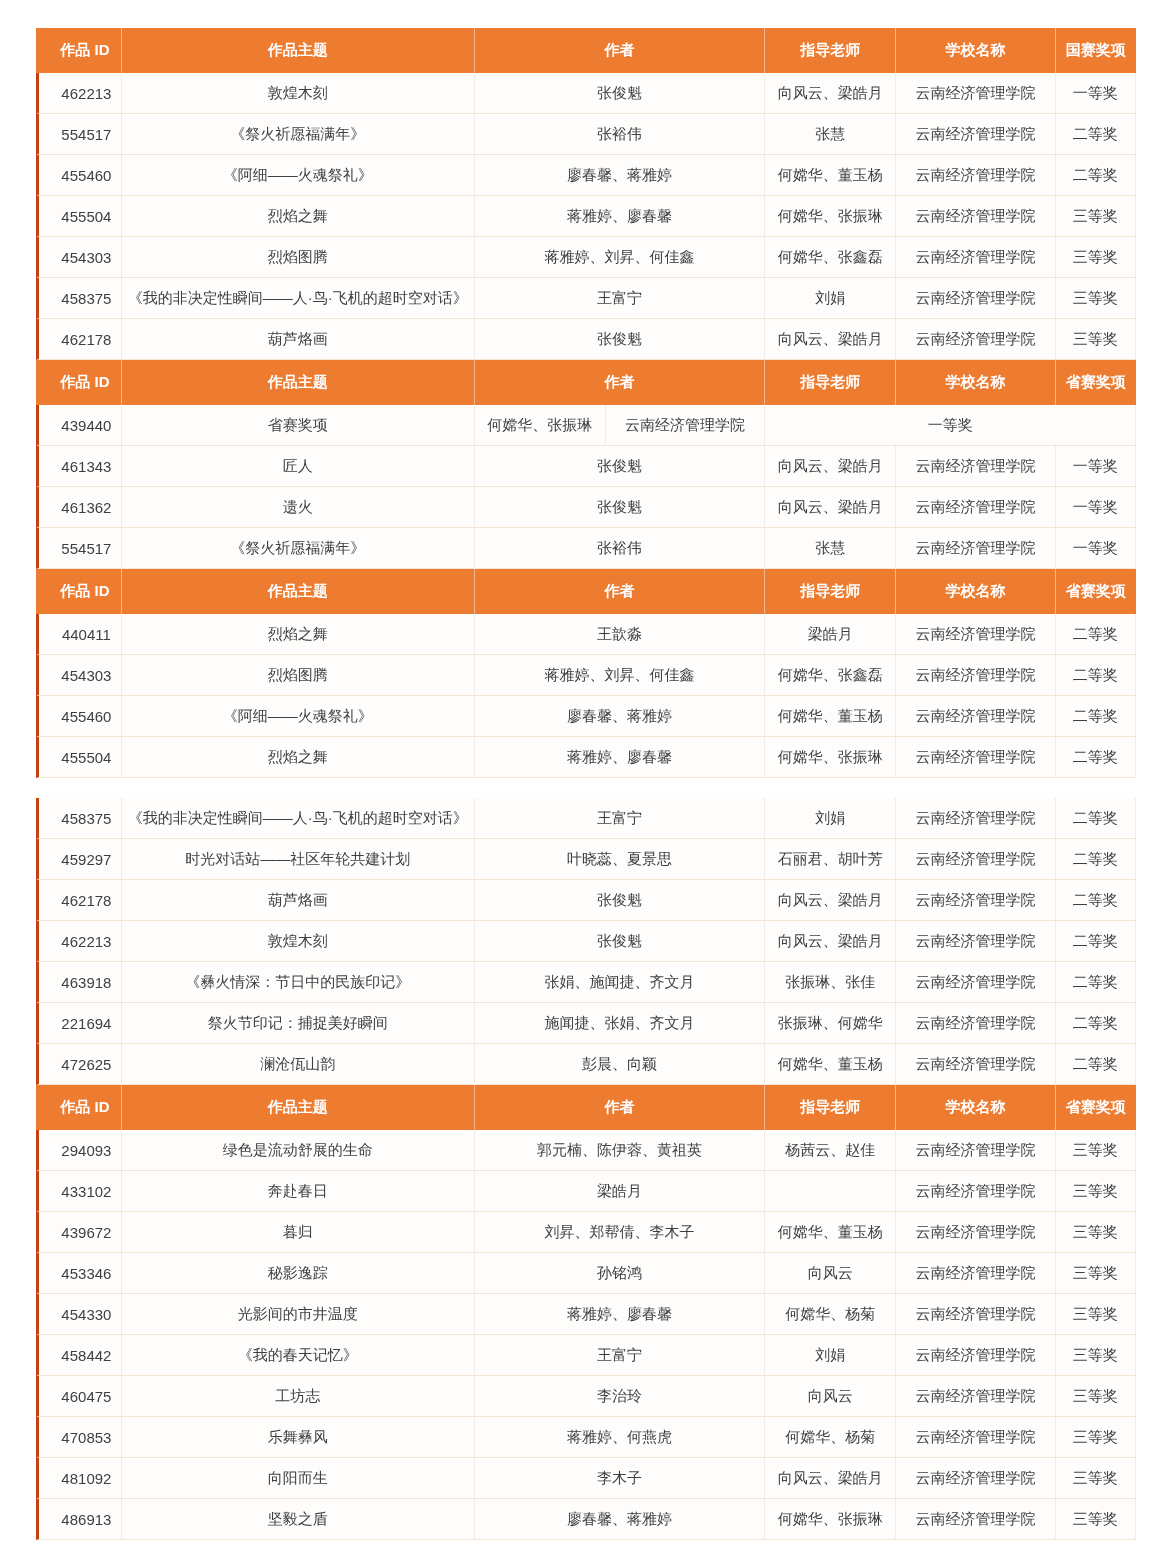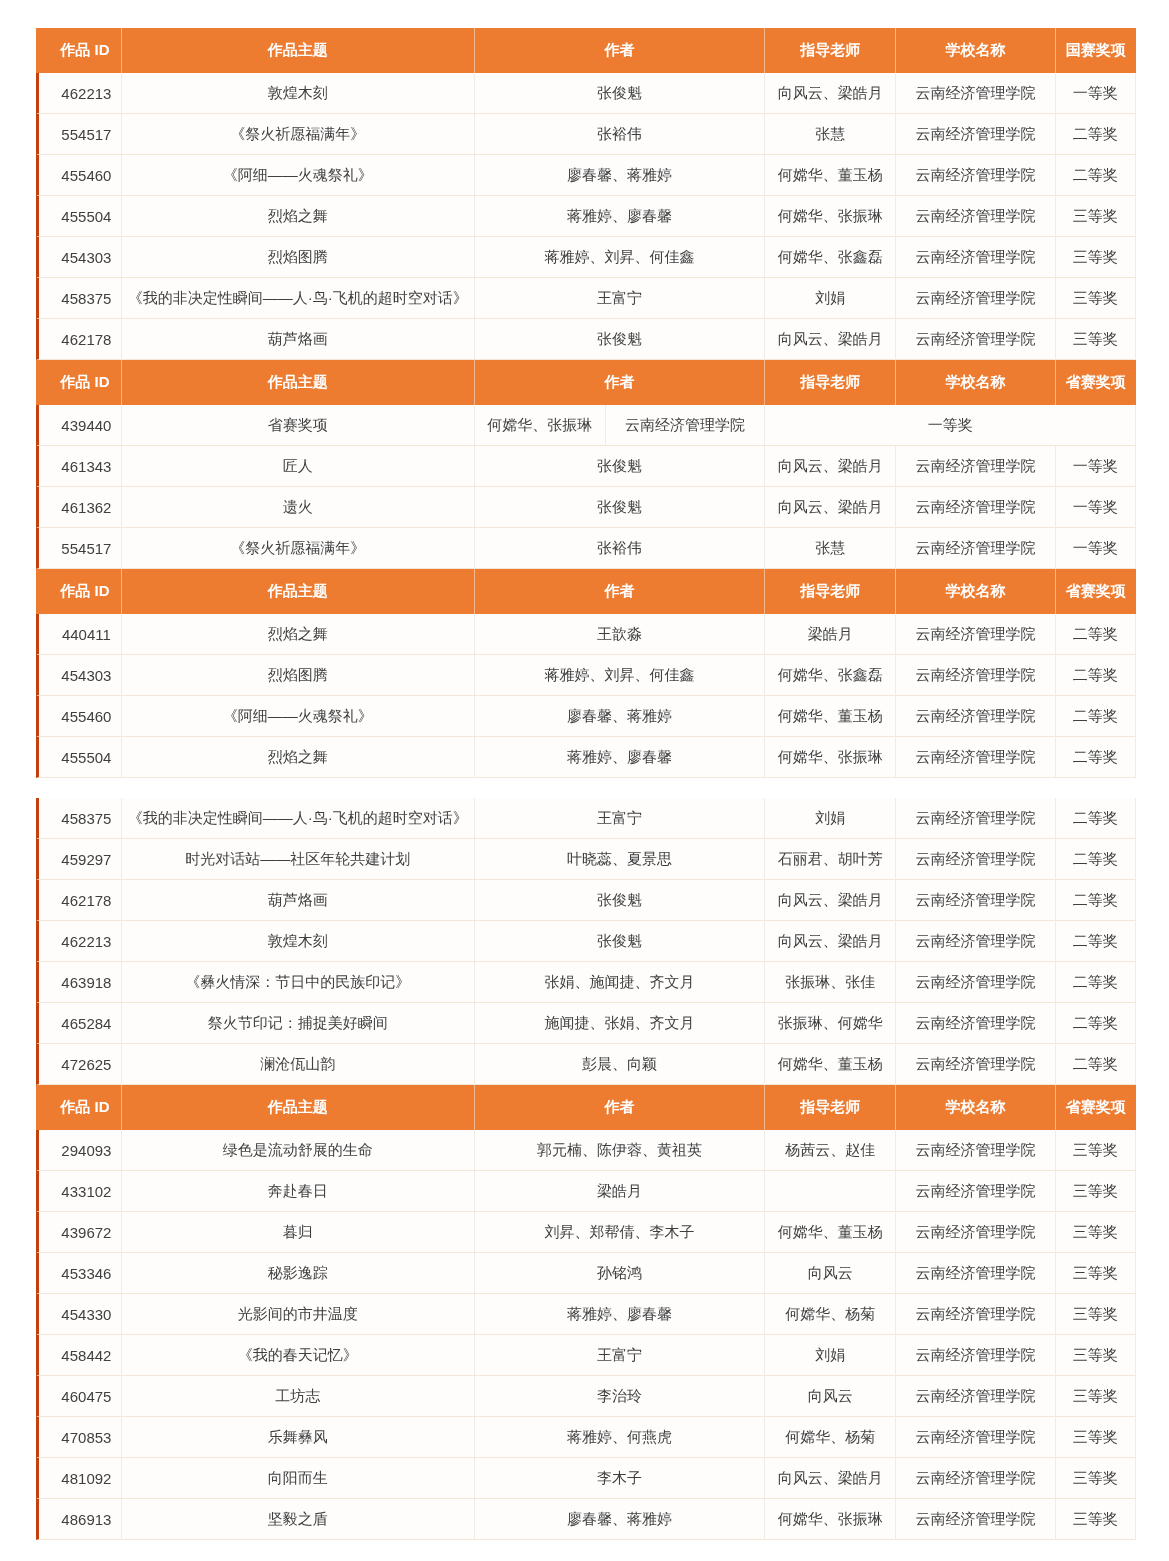--- a/index.html
+++ b/index.html
@@ -235,21 +235,21 @@
         </div>
         <div class="trow data-row">
           <div class="cell c0">463918</div>
           <div class="cell c1">《彝火情深：节日中的民族印记》</div>
           <div class="cell c2">张娟、施闻捷、齐文月</div>
           <div class="cell c3">张振琳、张佳</div>
           <div class="cell c4">云南经济管理学院</div>
           <div class="cell c5">二等奖</div>
         </div>
         <div class="trow data-row">
-          <div class="cell c0">465284</div>
+          <div class="cell c0">221694</div>
           <div class="cell c1">祭火节印记：捕捉美好瞬间</div>
           <div class="cell c2">施闻捷、张娟、齐文月</div>
           <div class="cell c3">张振琳、何嫦华</div>
           <div class="cell c4">云南经济管理学院</div>
           <div class="cell c5">二等奖</div>
         </div>
         <div class="trow data-row">
           <div class="cell c0">472625</div>
           <div class="cell c1">澜沧佤山韵</div>
           <div class="cell c2">彭晨、向颖</div>

